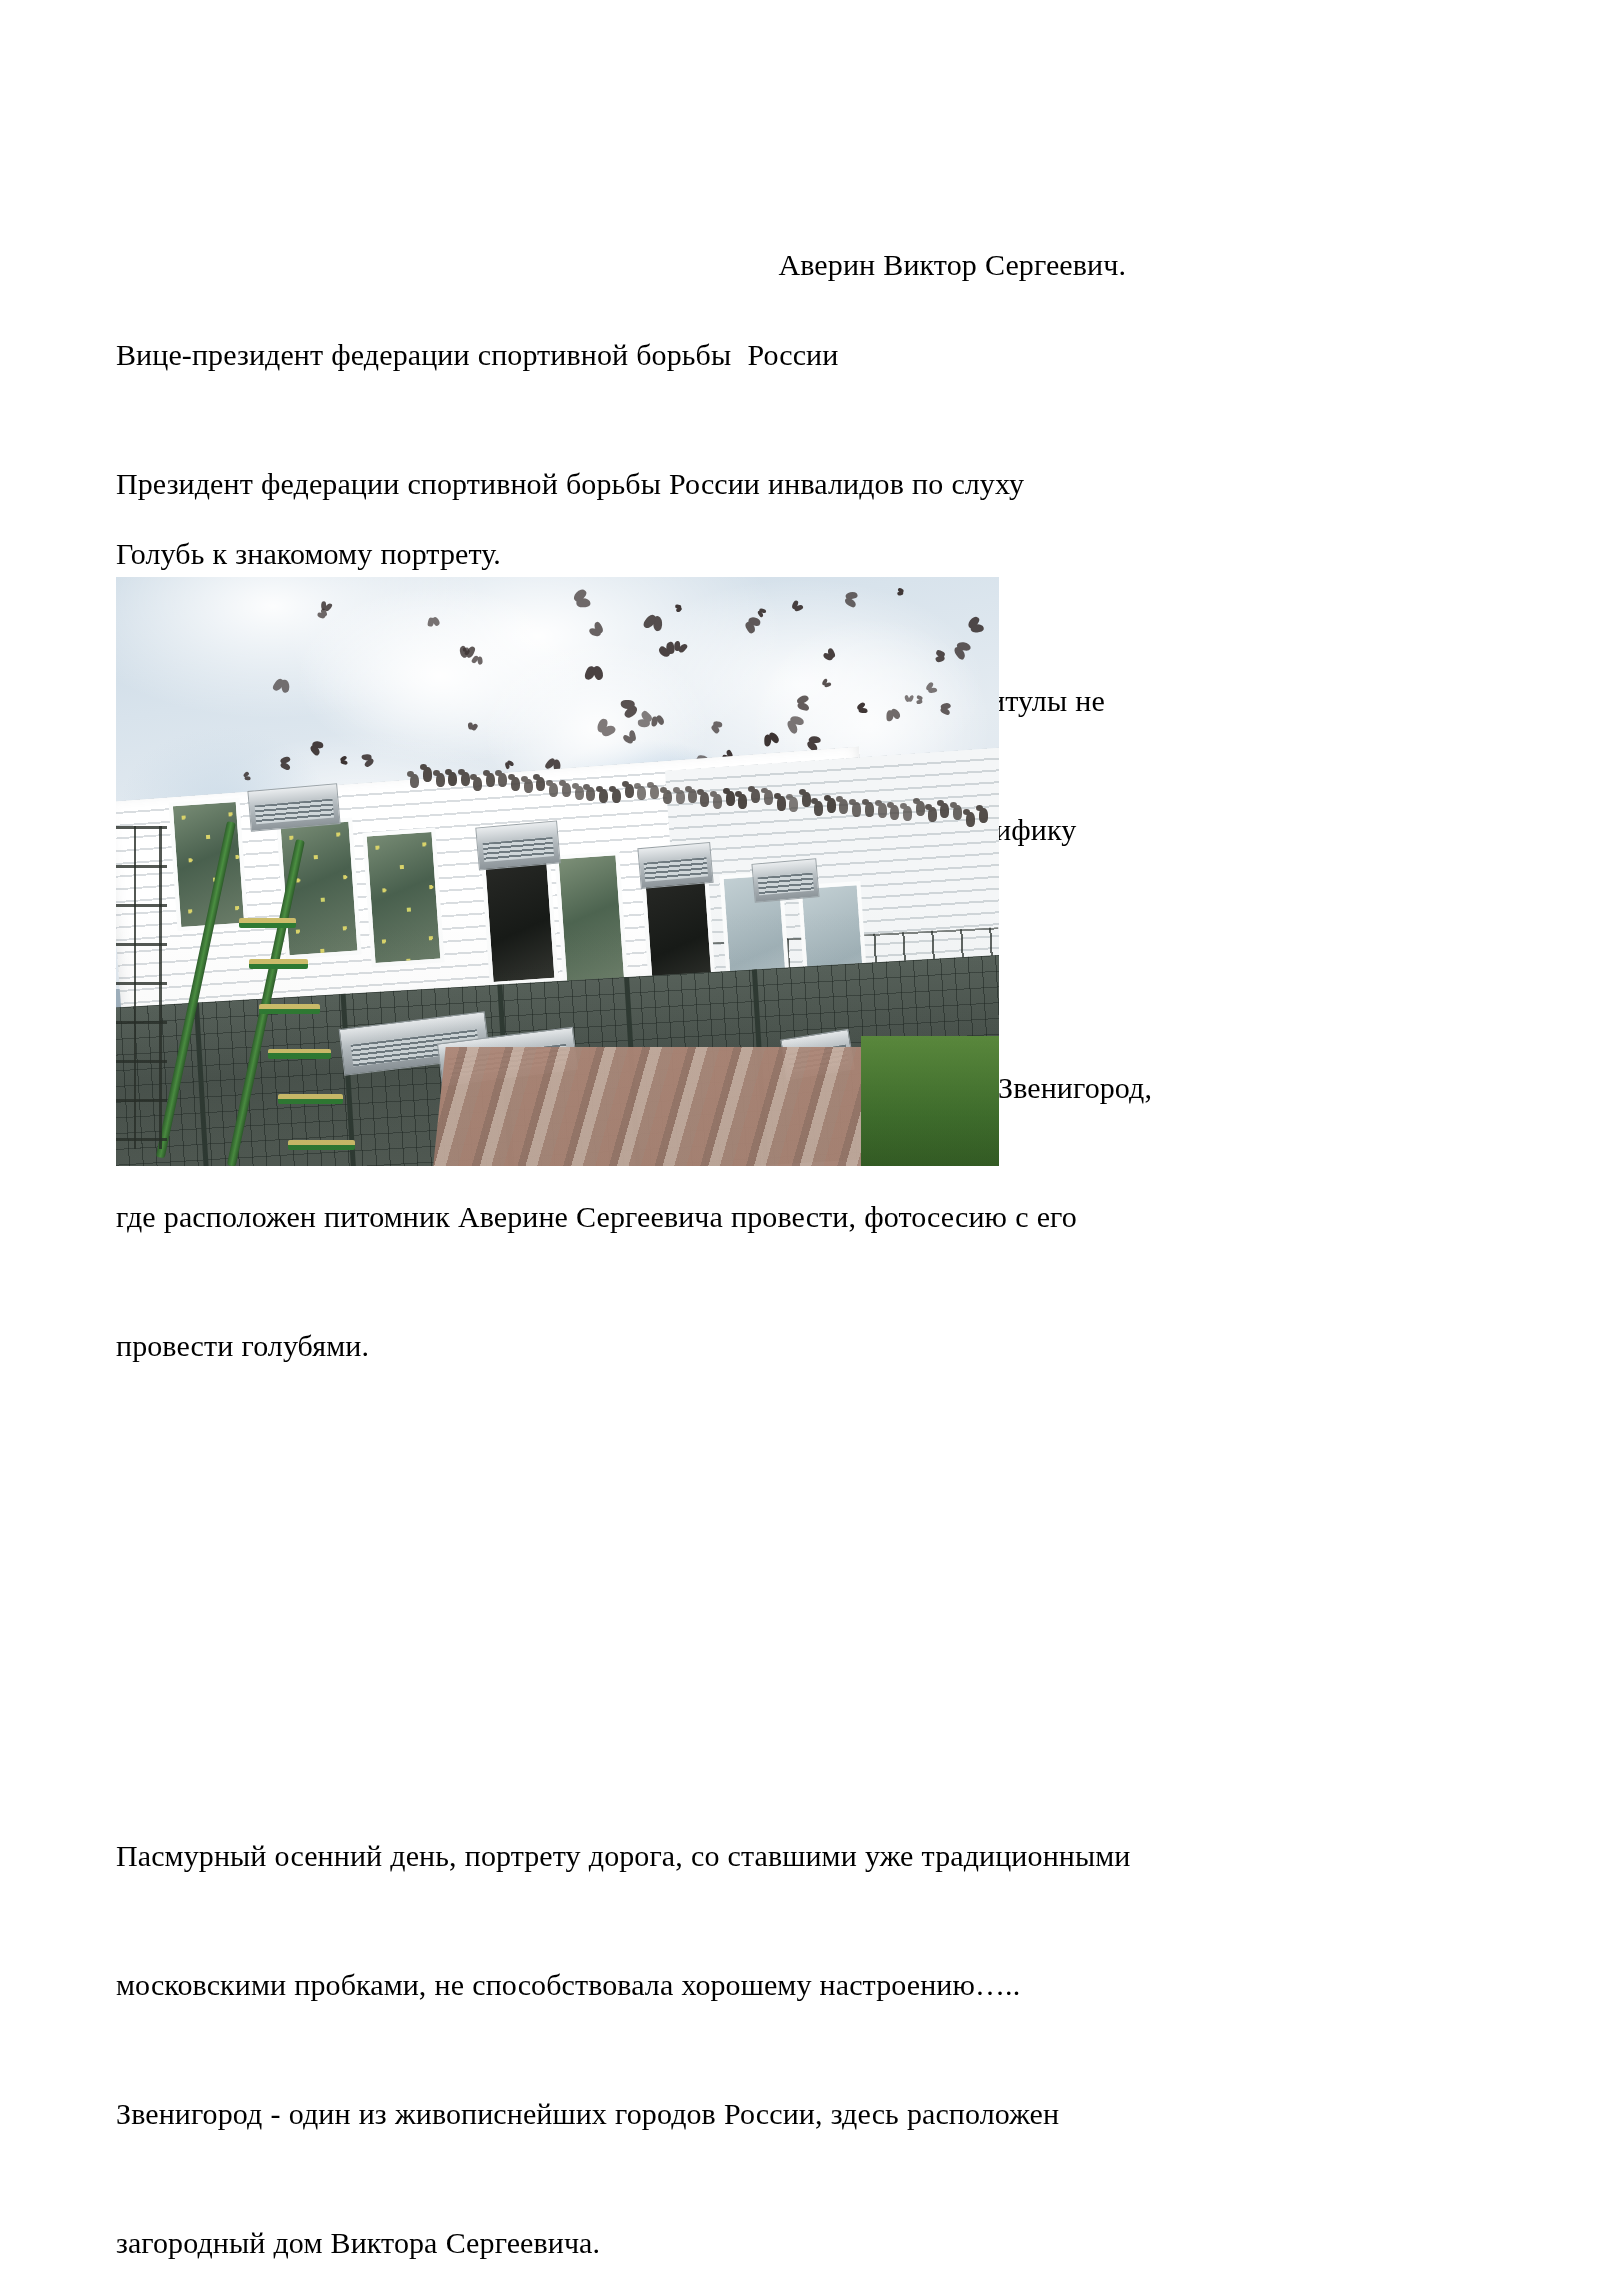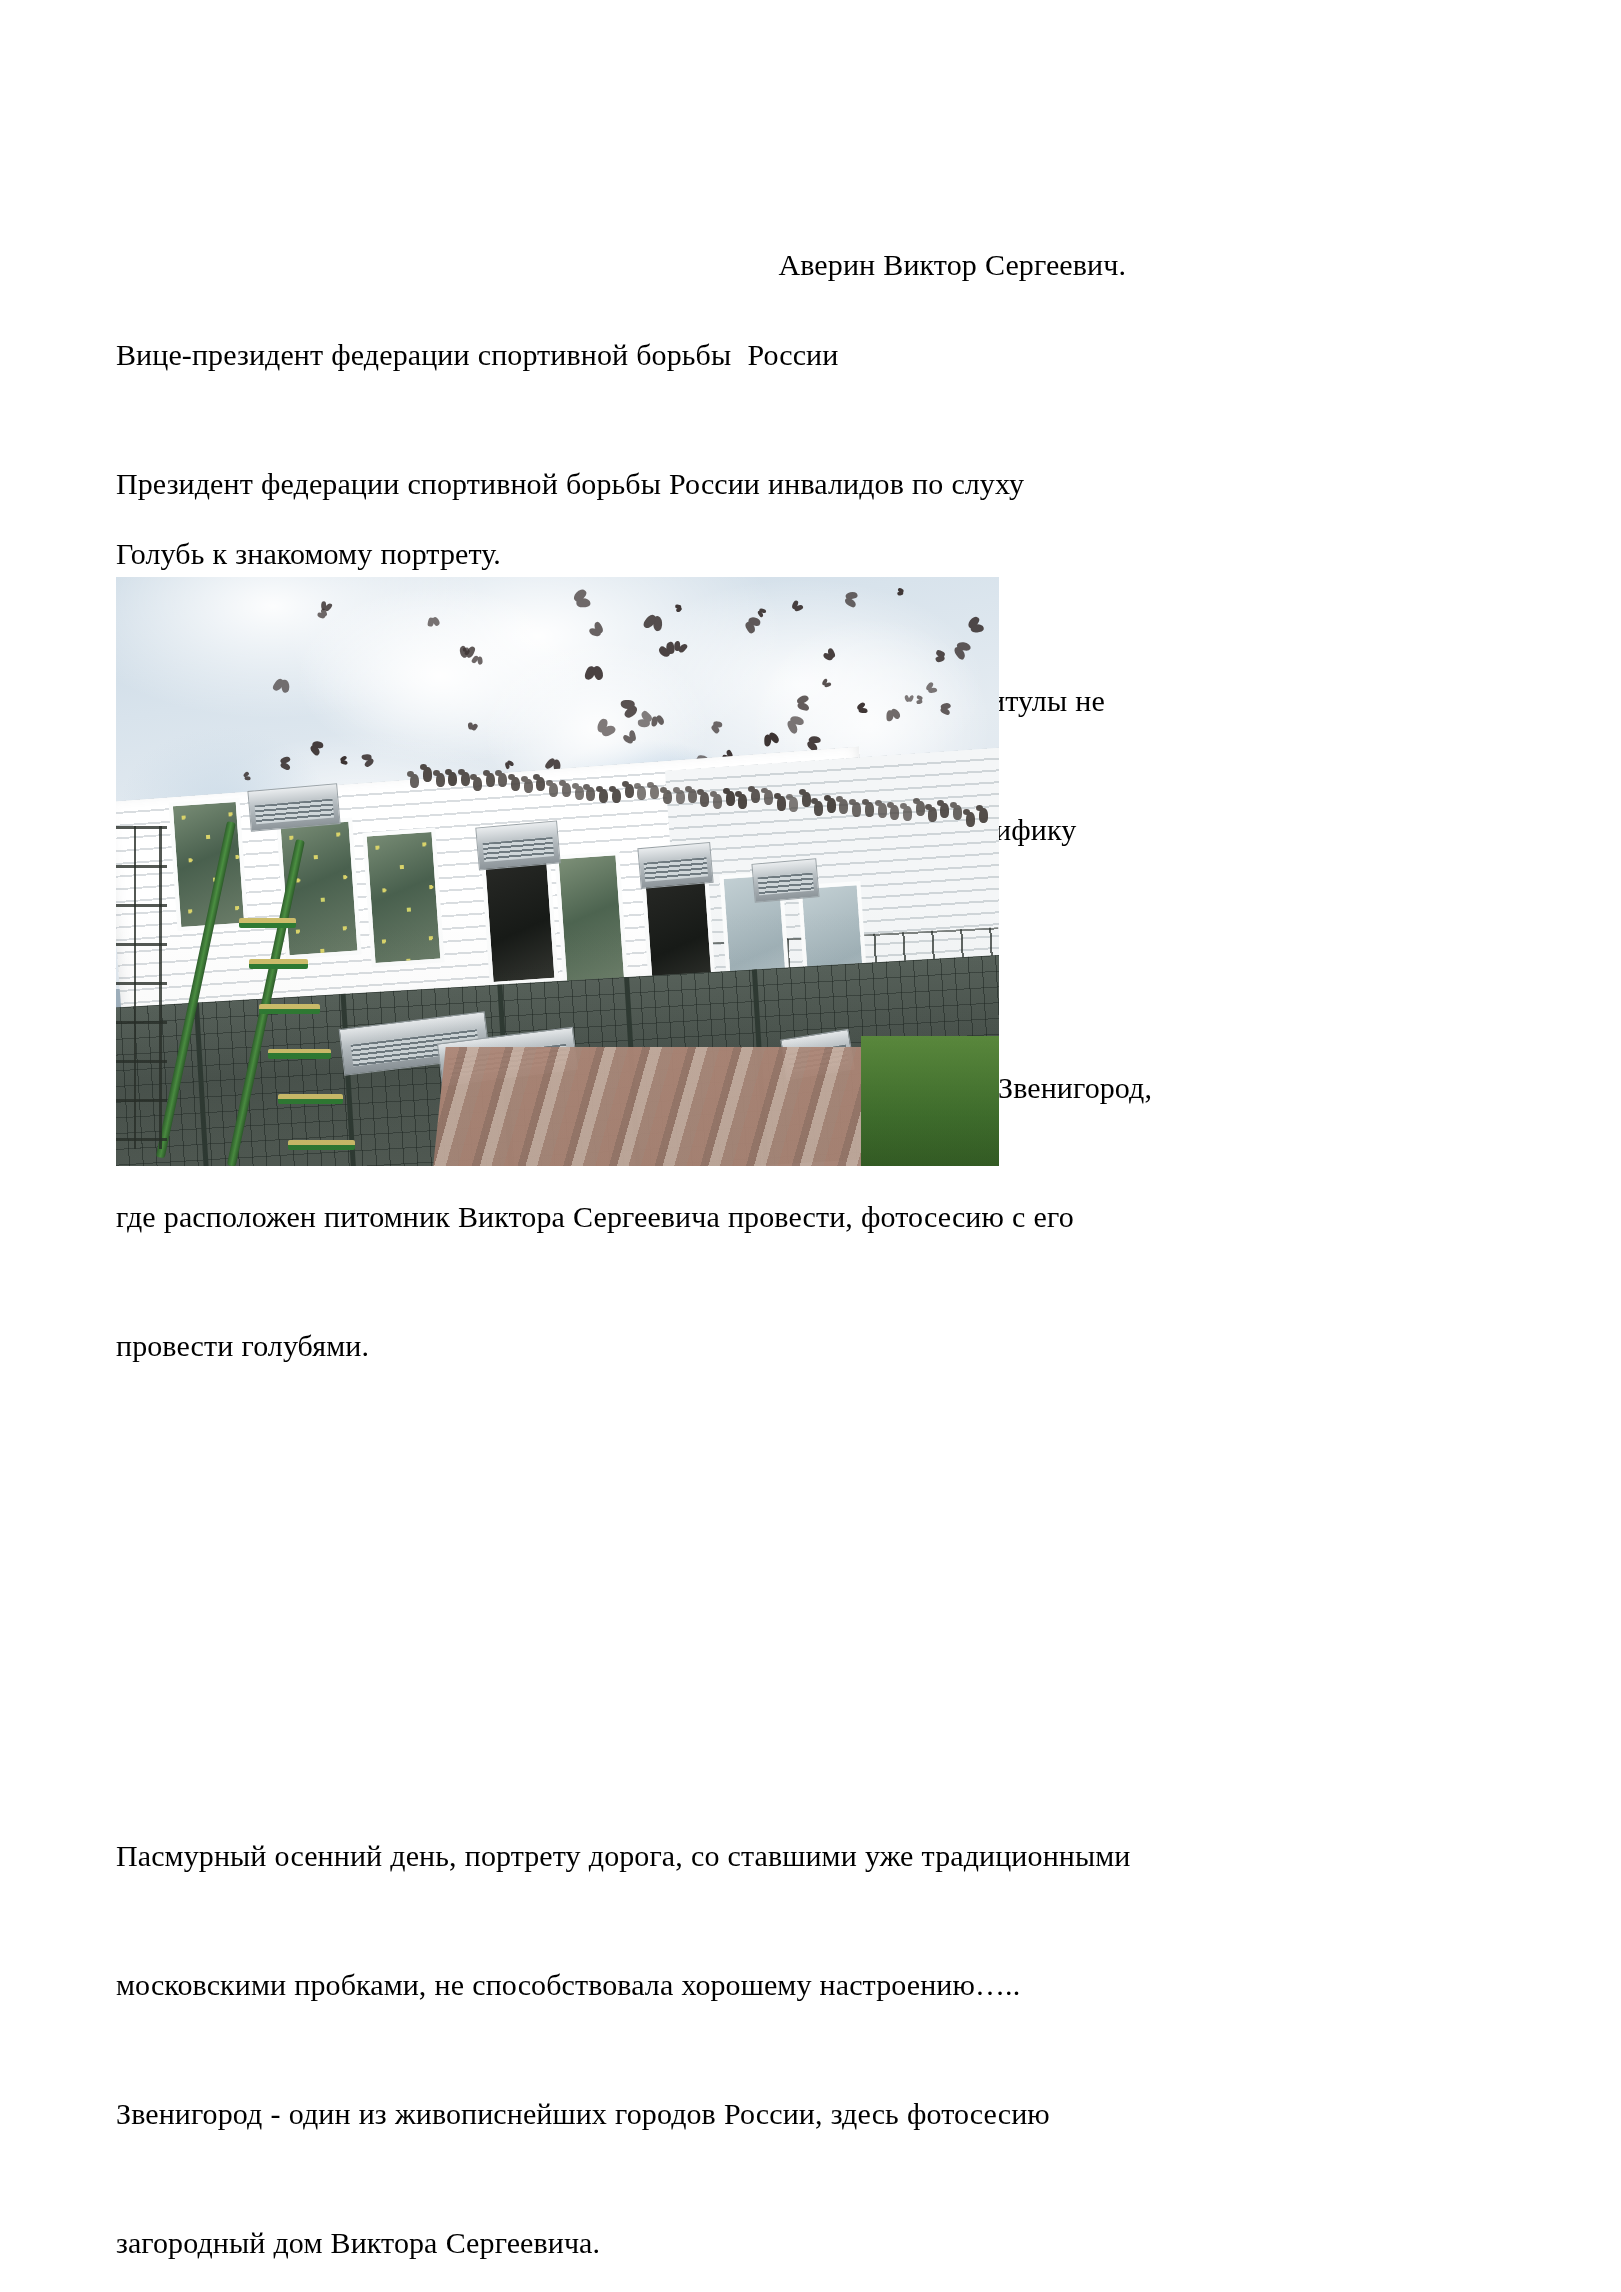--- a/index.html
+++ b/index.html
@@ -278,21 +278,21 @@
 
   <div class="block" id="subtitle">
     <span class="line">Голубь к знакомому портрету.</span>
   </div>
 
   <div class="block" id="intro">
     <span class="line">Представлять Виктора Сергеевича Аверина и перечислять все его титулы не</span>
     <span class="line">имеет смысла. В этой статье хотелось бы рассказать, учитывая специфику</span>
     <span class="line">журнала, об Аверине - голубеводе.</span>
     <span class="line">С известным фотографом Михаилом Моисеевым мы отправились в Звенигород,</span>
-    <span class="line">где расположен питомник Виктора Сергеевича провести, фотосесию с его</span>
+    <span class="line">где расположен питомник Аверине Сергеевича провести, фотосесию с его</span>
     <span class="line">провести голубями.</span>
   </div>
 
   <div class="photo-wrap" title="Питомник голубей в Звенигороде: белая двухэтажная голубятня с вольерами, зелёной лестницей и стаей голубей в небе">
     <div class="photo">
 
       <div class="sky">
         <div class="cloud-a"></div>
         <div class="cloud-b"></div>
         <div class="cloud-c"></div>
@@ -518,21 +518,21 @@
       <div class="ground"></div>
       <div class="grass"></div>
 
       <div class="photo-shade"></div>
     </div>
   </div>
 
   <div class="block" id="closing">
     <span class="line">Пасмурный осенний день, портрету дорога, со ставшими уже традиционными</span>
     <span class="line">московскими пробками, не способствовала хорошему настроению…..</span>
-    <span class="line">Звенигород - один из живописнейших городов России, здесь фотосесию</span>
+    <span class="line">Звенигород - один из живописнейших городов России, здесь расположен</span>
     <span class="line">загородный дом Виктора Сергеевича.</span>
     
     
     
     
     
   </div>
 
 </div>
 

